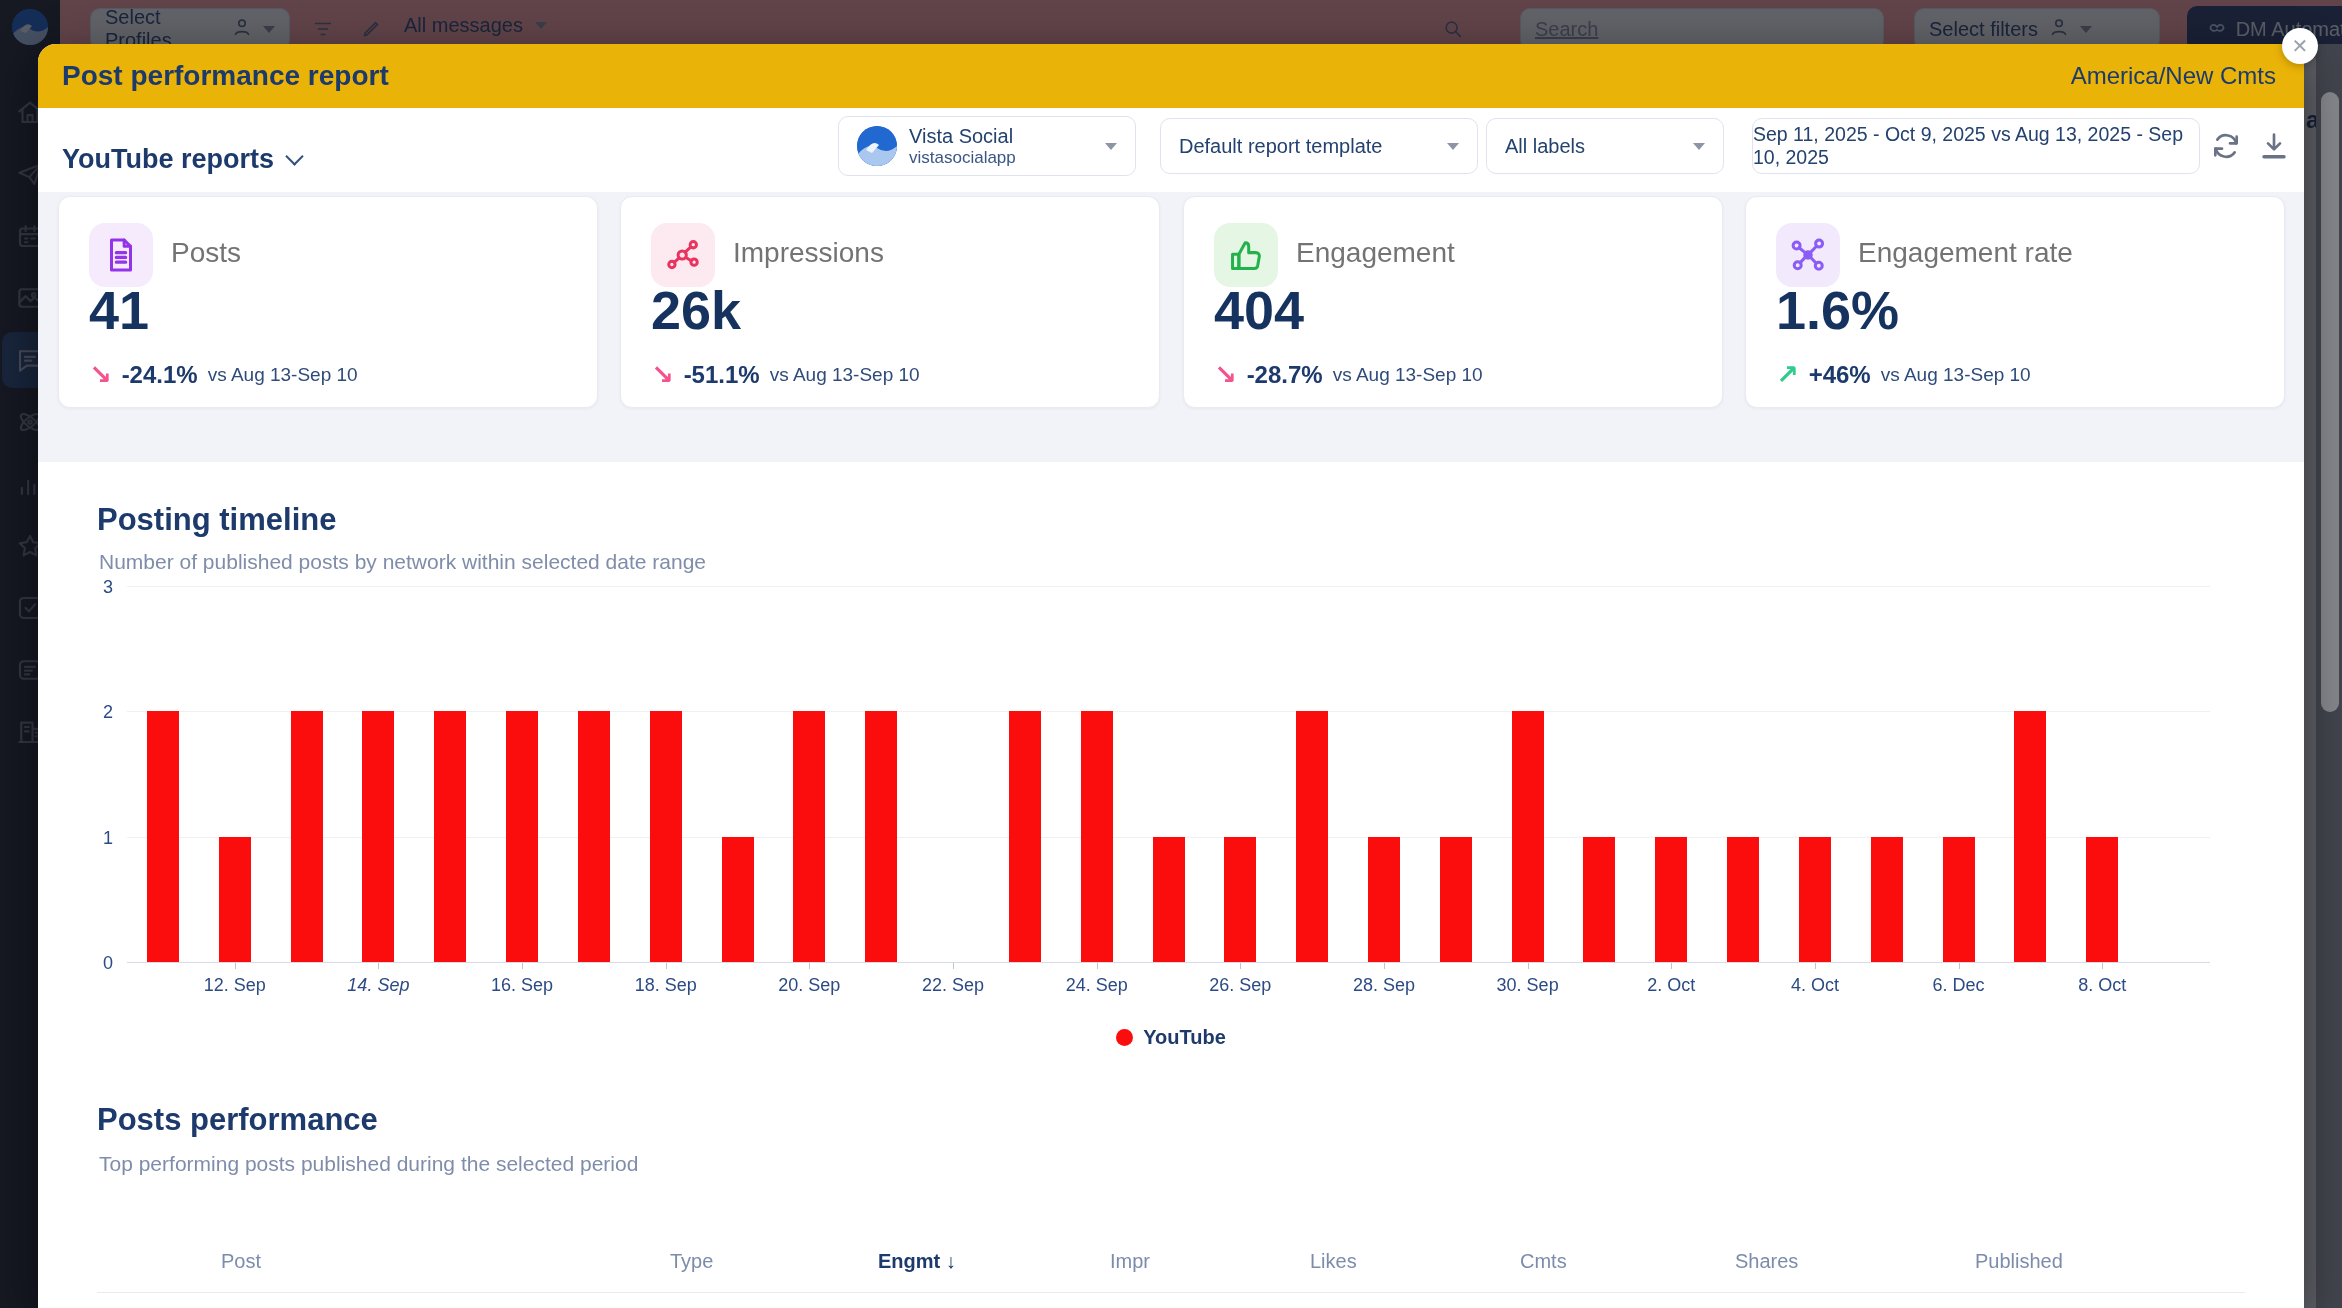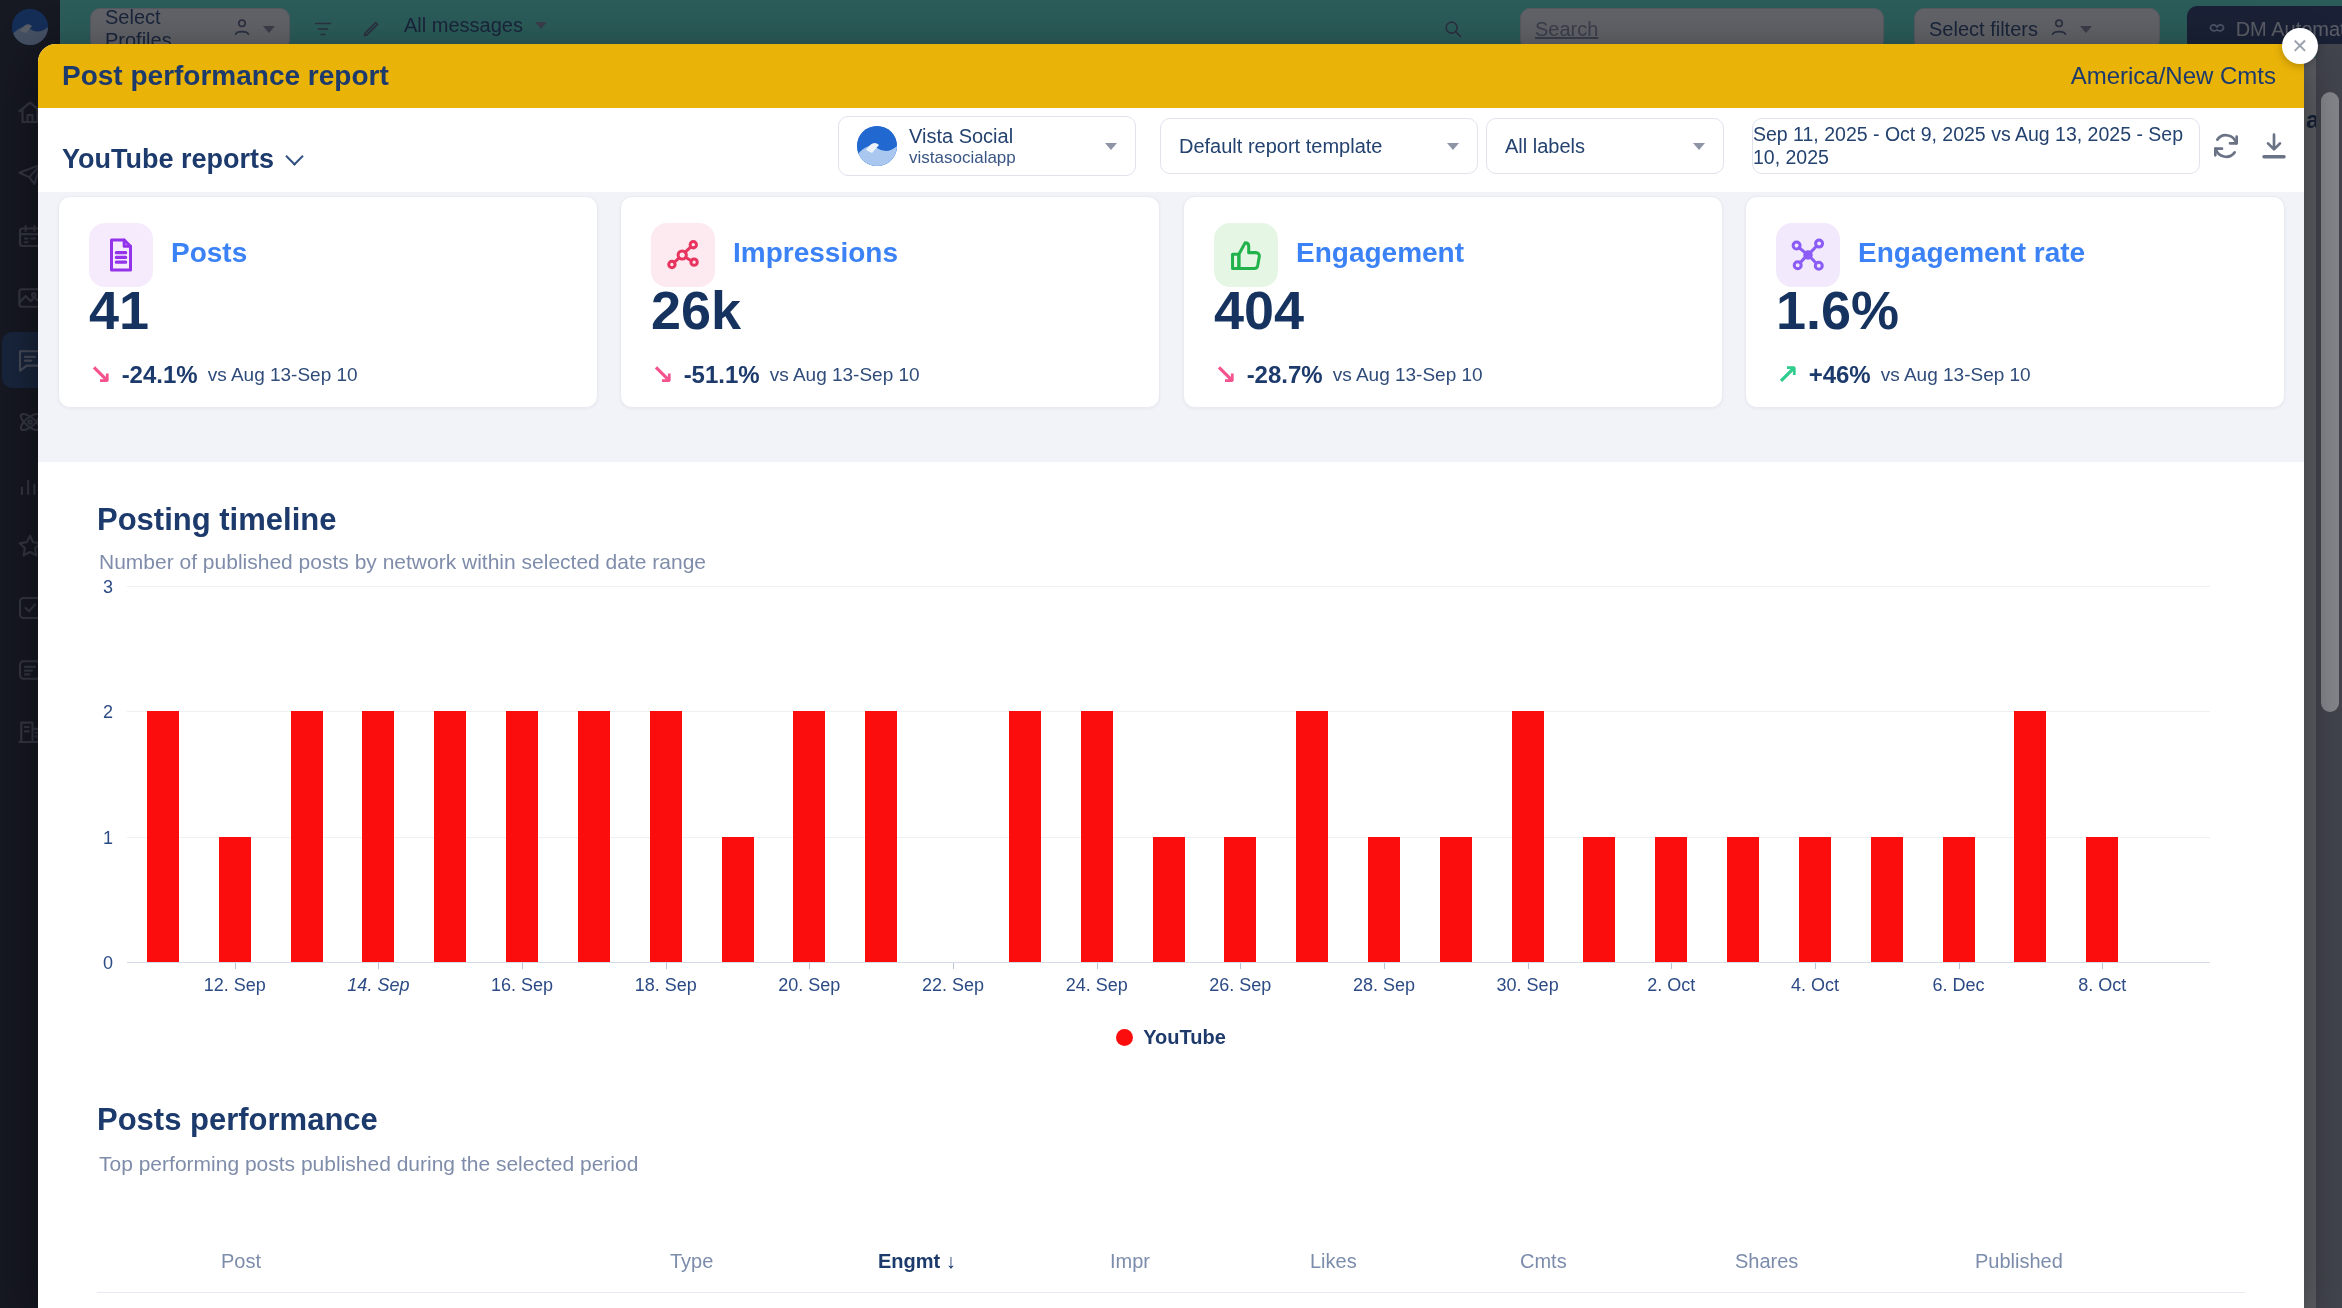--- a/index.html
+++ b/index.html
@@ -13,21 +13,21 @@
   .side-logo { position:absolute; left:12px; top:9px; width:36px; height:36px; border-radius:50%;
     background:#1e63d0; overflow:hidden; }
   .side-logo svg{ position:absolute; inset:0; }
   .side-item { position:absolute; left:0; width:60px; height:56px; display:flex; align-items:center; justify-content:center; }
   .side-item.active { background:#27497e; border-radius:10px; left:2px; width:56px; }
   .side-item svg { width:30px; height:30px; stroke:#767d8e; stroke-width:1.7; fill:none;
     stroke-linecap:round; stroke-linejoin:round; }
   .side-item.active svg { stroke:#aebad2; }
   .side-item .notif { position:absolute; right:10px; bottom:10px; width:10px; height:10px;
     border-radius:50%; background:#c7633c; }
-  .topbar { position:absolute; left:60px; top:0; right:0; height:58px; background:#5eead4; }
+  .topbar { position:absolute; left:60px; top:0; right:0; height:58px; background:#fca5a5; }
   .tb-box { position:absolute; top:8px; height:42px; border:1.5px solid #dfe2ec; border-radius:10px;
     display:flex; align-items:center; gap:10px; padding:0 14px; color:#2c4a7c; font-size:20px; background:#fff; }
   .tb-text { color:#2c4a7c; font-size:20px; }
   .tb-icon svg { width:22px; height:22px; stroke:#5f6c8a; stroke-width:1.8; fill:none; stroke-linecap:round; }
   .caret { width:0; height:0; border-left:6px solid transparent; border-right:6px solid transparent;
     border-top:7px solid #8d94a6; }
   .dm-btn { position:absolute; left:2127px; top:6px; width:204px; height:46px; background:#2e3f6e;
     border-radius:10px; color:#e8ecf6; font-size:20px; display:flex; align-items:center; justify-content:center; gap:8px; }
   .bg-partial { position:absolute; left:2306px; top:106px; font-size:24px; font-weight:bold; color:#1c3a6b; }
 
@@ -70,21 +70,21 @@
   .btn-download { left:2220px; }
 
   
   .cards-band { position:absolute; left:0; top:148px; width:100%; height:270px; background:#f2f3f8; }
   .stat-card { position:absolute; top:152px; width:540px; height:212px; background:#fff;
     border:1px solid #e9ebf1; border-radius:12px; box-shadow:0 1px 3px rgba(20,40,80,.05); }
   .sc-0{left:20px} .sc-1{left:582px} .sc-2{left:1145px} .sc-3{left:1707px}
   .stat-tile { position:absolute; left:30px; top:26px; width:64px; height:64px; border-radius:16px;
     display:flex; align-items:center; justify-content:center; }
   .stat-tile svg { width:38px; height:38px; fill:none; stroke-width:1.9; stroke-linecap:round; stroke-linejoin:round; }
-  .stat-label { position:absolute; left:112px; top:40px; font-size:28px; font-weight:bold; color:#3b82f6; }
+  .stat-label { position:absolute; left:112px; top:40px; font-size:28px; font-weight:normal; color:#737373; }
   .stat-value { position:absolute; left:30px; top:82px; font-size:54px; font-weight:600; color:#16335f; }
   .stat-delta { position:absolute; left:30px; top:164px; display:flex; align-items:center; gap:10px; }
   .delta-arrow { font-size:27px; font-weight:bold; line-height:1; }
   .stat-card.down .delta-arrow { color:#f4538e; }
   .stat-card.up .delta-arrow { color:#2ecd8d; }
   .delta-pct { font-size:24px; font-weight:bold; color:#1c3a6b; }
   .delta-cmp { font-size:19px; color:#2f4b7a; }
 
   
   .sec-title { position:absolute; font-size:31px; font-weight:bold; color:#1c3a6b; }

